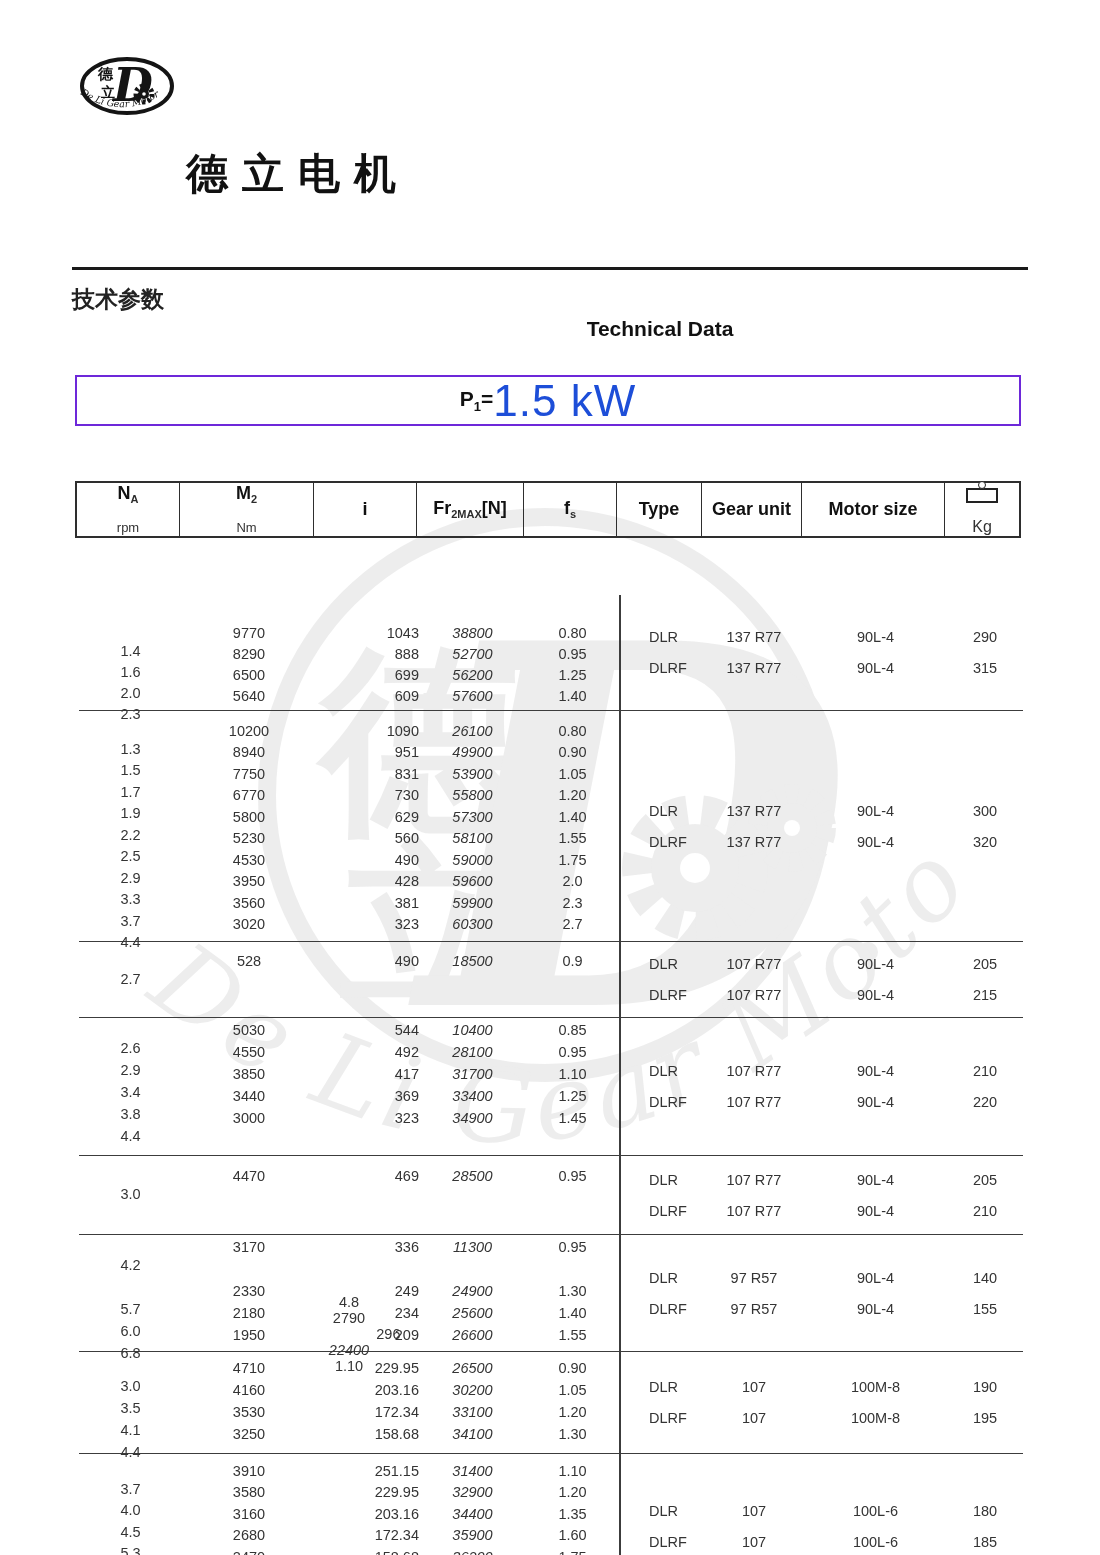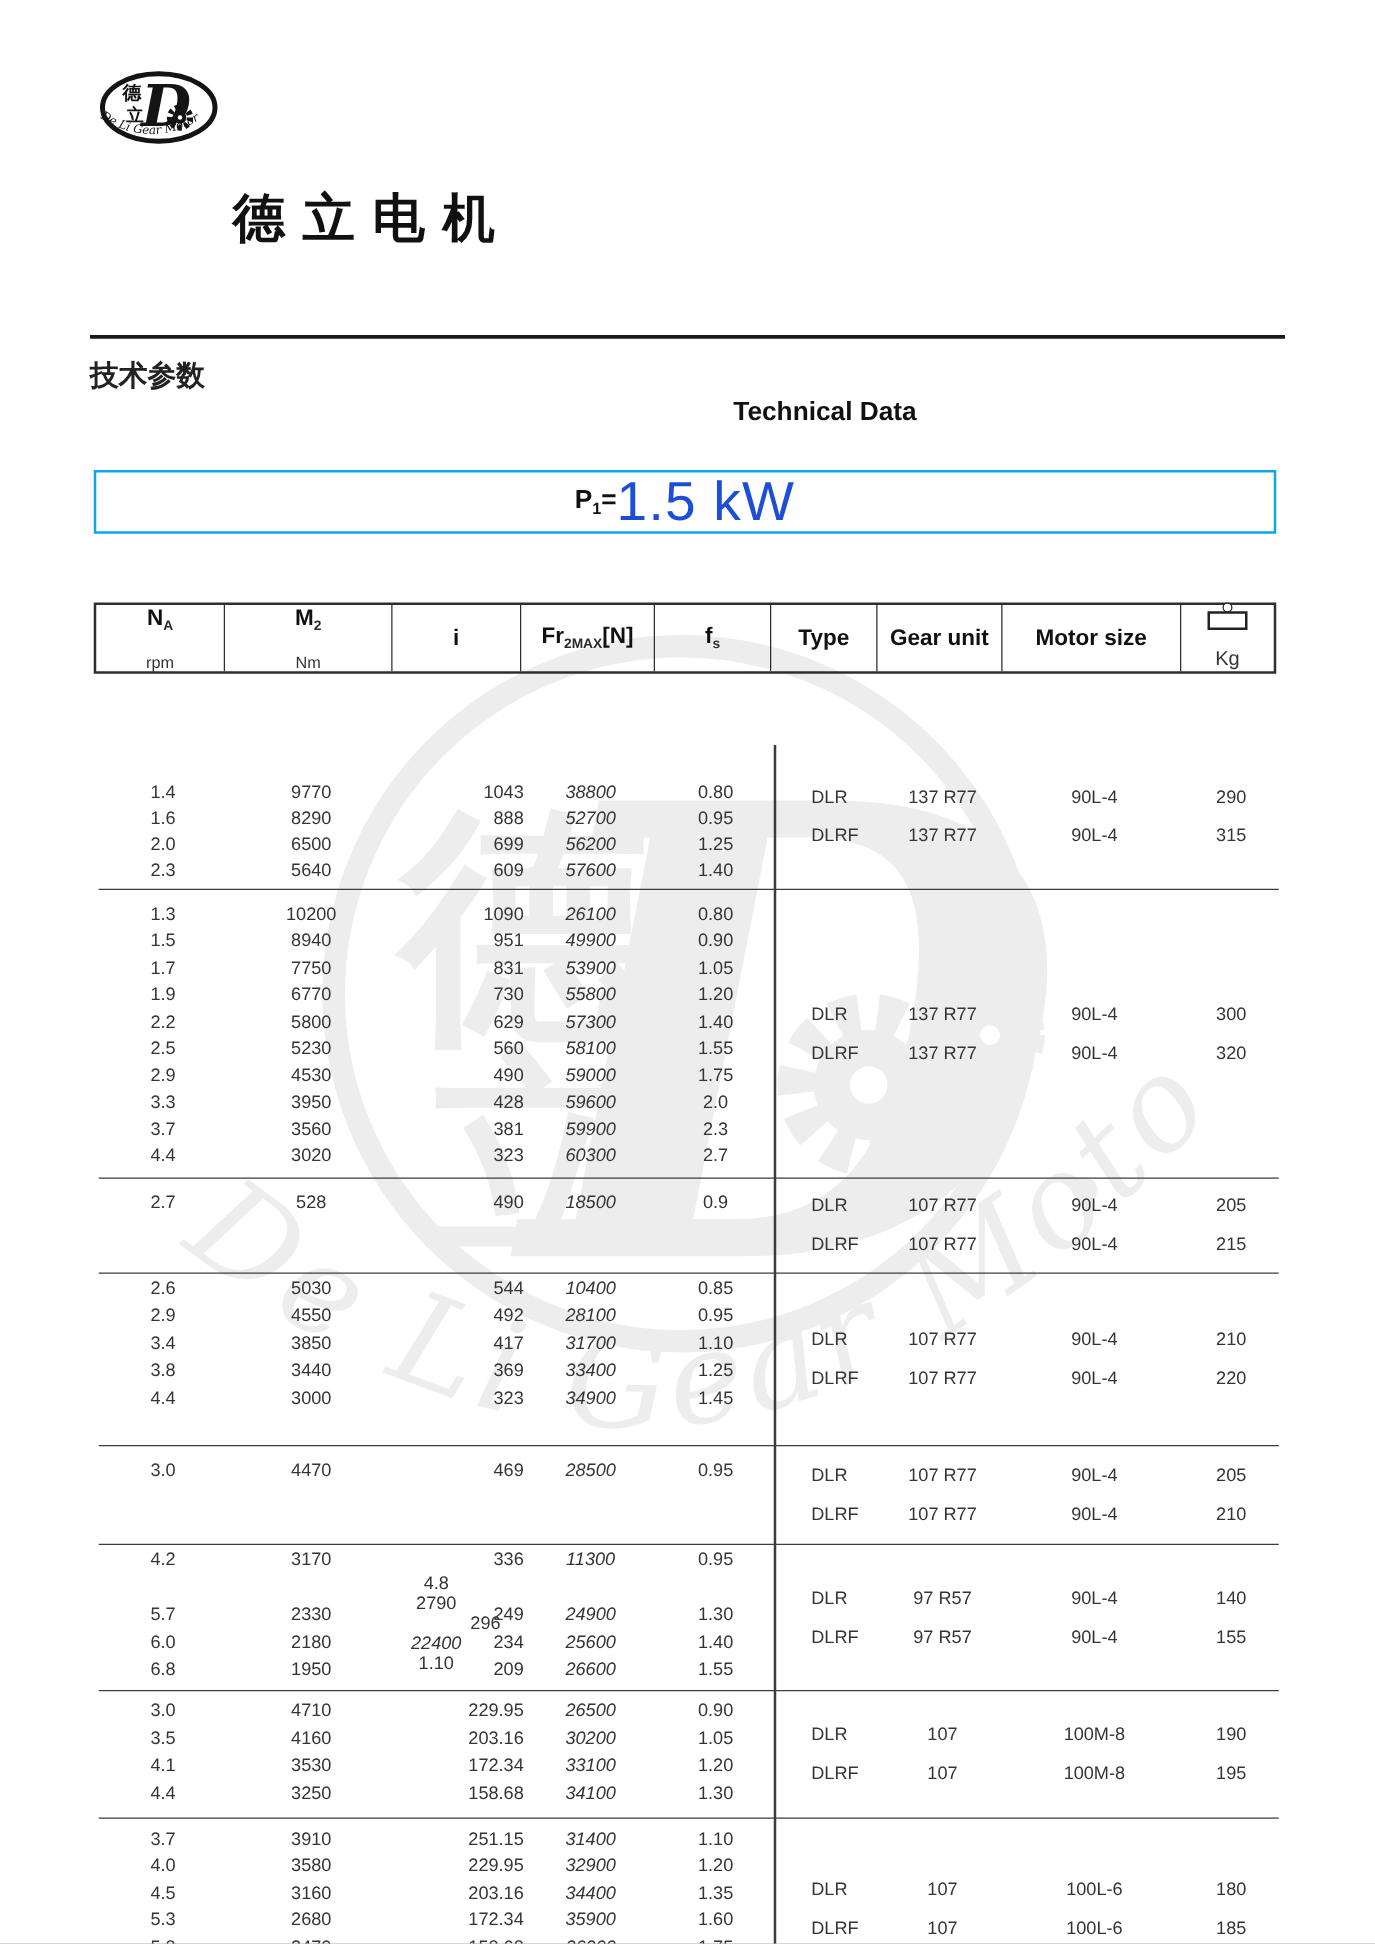--- a/index.html
+++ b/index.html
@@ -19,21 +19,21 @@
   .brand{
     left:186px;top:62px;font-family:"DejaVu Serif",serif;
     font-size:42px;font-weight:bold;letter-spacing:14px;color:#111;
   }
   .header-rule{left:72px;top:127px;width:956px;height:3px;background:#1a1a1a;}
   .section-cn{left:72px;top:141px;font-size:23px;font-weight:bold;color:#222;}
   .section-en{left:500px;top:143px;width:320px;text-align:center;font-size:21px;font-weight:bold;color:#111;}
 
   
   .title-box{
-    left:75px;top:177px;width:946px;height:51px;border:2px solid #0ea5e9;
+    left:75px;top:177px;width:946px;height:51px;border:2px solid #6d28d9;
     box-sizing:border-box;display:flex;align-items:center;justify-content:center;
   }
   .title-box .p{font-size:21px;font-weight:bold;color:#111;}
   .title-box sub{font-size:13px;font-weight:bold;}
   .title-box .power{font-size:44px;font-weight:normal;color:#1d4ed8;letter-spacing:1px;}
 
   
   .thead{
     left:75px;top:232px;width:946px;height:57px;border:2px solid #2e2e2e;
     box-sizing:border-box;display:flex;align-items:stretch;
@@ -55,21 +55,21 @@
   }
 
   
   .tbody{left:79px;top:289px;width:944px;height:1144px;}
   .vdivider{position:absolute;left:540px;top:0;width:1.5px;height:1129px;background:#3c3c3c;}
   .block{position:absolute;left:0;width:944px;box-sizing:border-box;}
   .block.sep{border-bottom:1.6px solid #3c3c3c;}
   .block-left{position:absolute;left:0;top:0;width:540px;box-sizing:border-box;}
   .data-row{display:flex;align-items:center;}
   .data-row .cell{text-align:center;font-size:14.5px;color:#343434;}
-  .data-row .cell:nth-child(1){width:103px;}
+  .data-row .cell:nth-child(1){width:103px;margin-top:36px;}
   .data-row .cell:nth-child(2){width:134px;}
   .data-row .cell:nth-child(3){width:103px;text-align:right;}
   .data-row .cell:nth-child(4){width:107px;font-style:italic;}
   .data-row .cell:nth-child(5){width:93px;}
   .block-right{
     position:absolute;left:540px;top:0;width:404px;height:100%;
     display:flex;flex-direction:column;justify-content:center;gap:9px;
   }
   .type-row{display:flex;align-items:center;height:22px;}
   .type-row .cell{font-size:14.5px;color:#343434;text-align:center;}

